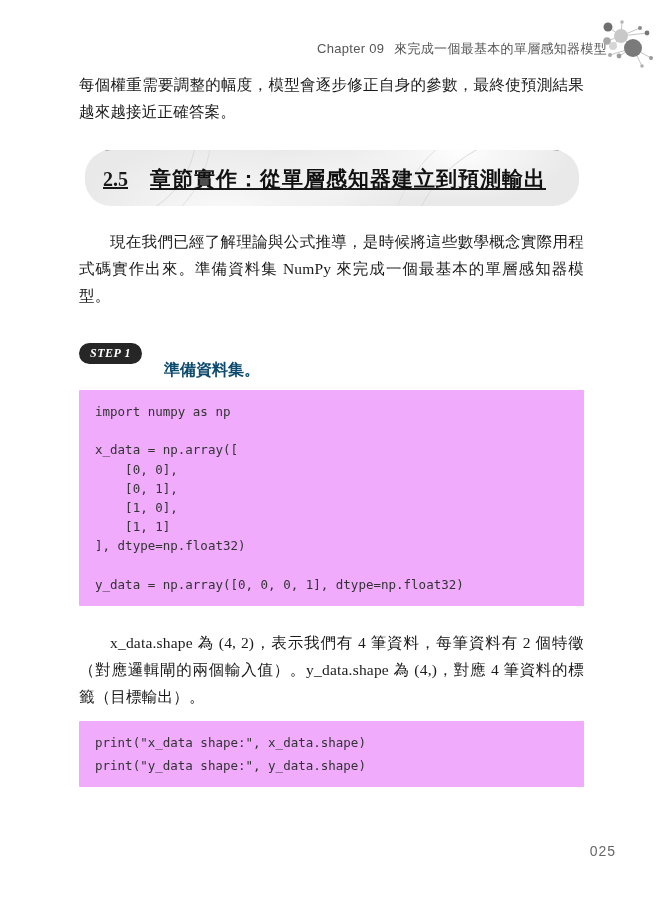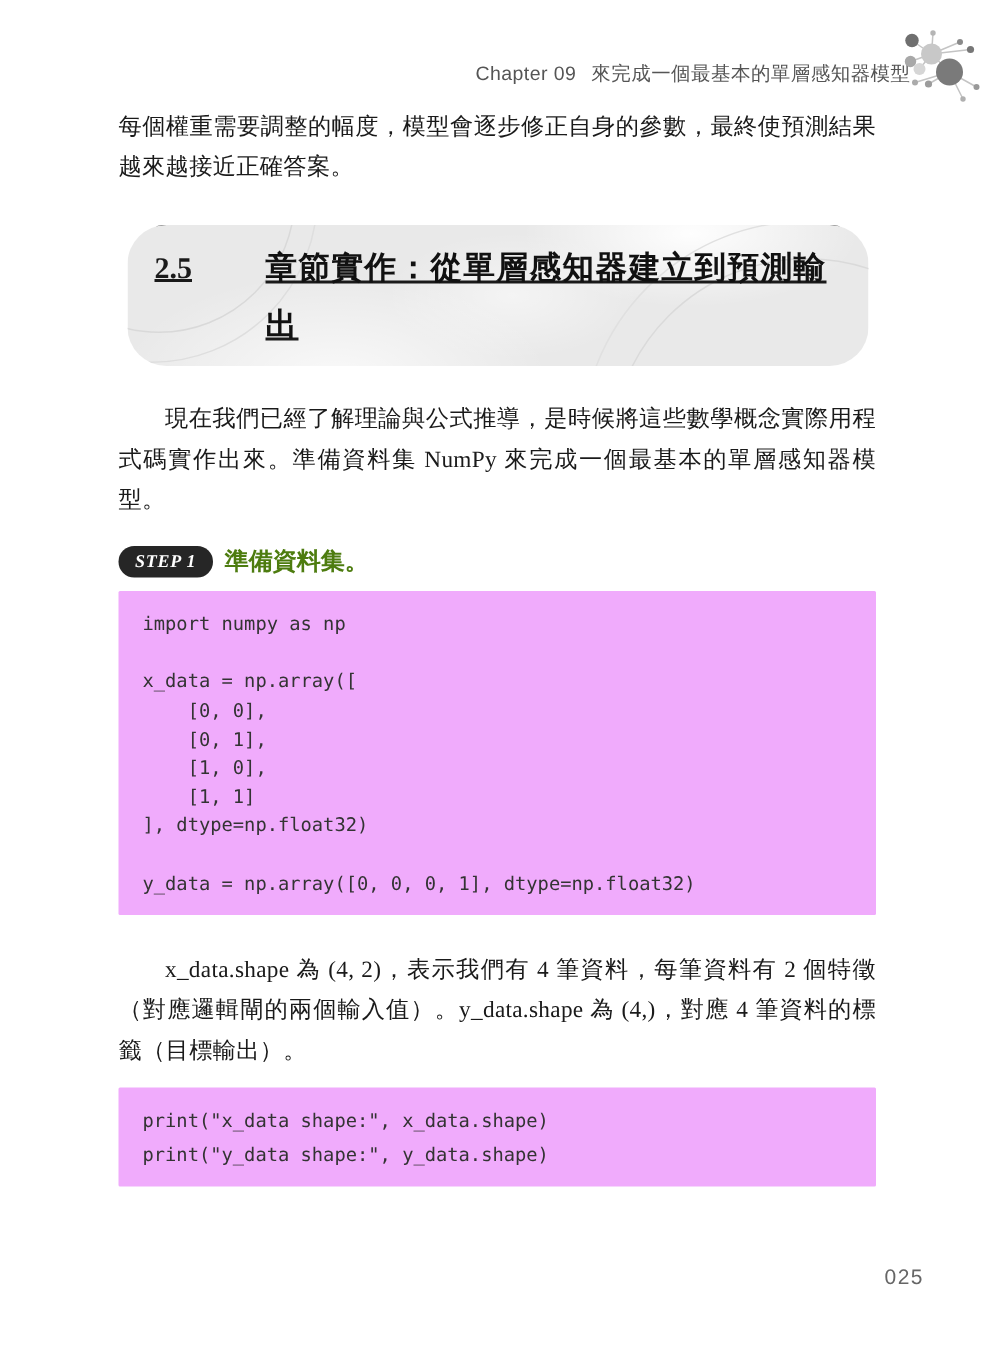--- a/index.html
+++ b/index.html
@@ -63,39 +63,39 @@
   .banner-row{display:flex;position:relative;z-index:2;text-decoration:underline;}
   .sec-num{
     flex:0 0 47px;
     font-family:"Liberation Serif","DejaVu Serif",serif;
     font-weight:bold;font-size:20px;line-height:38px;
   }
   .sec-title{
     flex:1;
     font-family:"Liberation Sans","DejaVu Sans",sans-serif;
     font-weight:bold;font-size:21px;line-height:38px;
-    letter-spacing:1px;color:#111;margin-left:27px;
+    letter-spacing:1px;color:#111;
   }
   
   .step-row{
-    display:flex;align-items:center;gap:8px;
+    display:flex;align-items:center;gap:22px;
     margin-top:17px;
   }
   .step-badge{
     display:inline-block;
     background:#262626;color:#ffffff;
     font-family:"Liberation Serif","DejaVu Serif",serif;
     font-style:italic;font-weight:bold;
     font-size:12px;line-height:18px;
     padding:1px 11px 2px 11px;border-radius:11px;
     letter-spacing:.5px;
   }
   .step-title{
     font-family:"Liberation Sans","DejaVu Sans",sans-serif;
-    font-weight:bold;font-size:16px;color:#4d7c0f;
+    font-weight:bold;font-size:16px;color:#0c4a6e;margin-top:34px;
   }
   
   .codeblock{
     background:#f0abfc;
     margin:9px 0 0 0;
     padding:12px 16px;
     font-family:"DejaVu Sans Mono","Liberation Mono",monospace;
     font-size:12.5px;line-height:19.2px;
     color:#333;
     white-space:pre;

